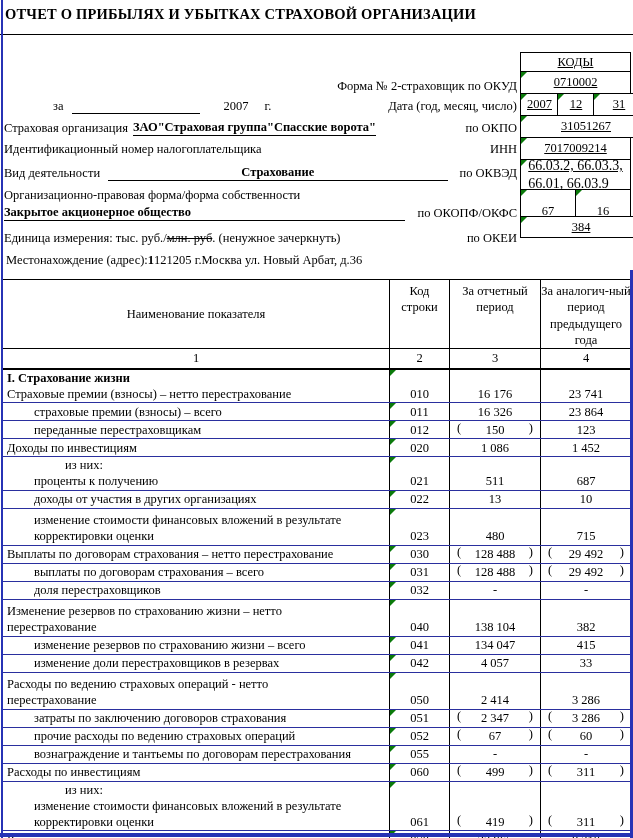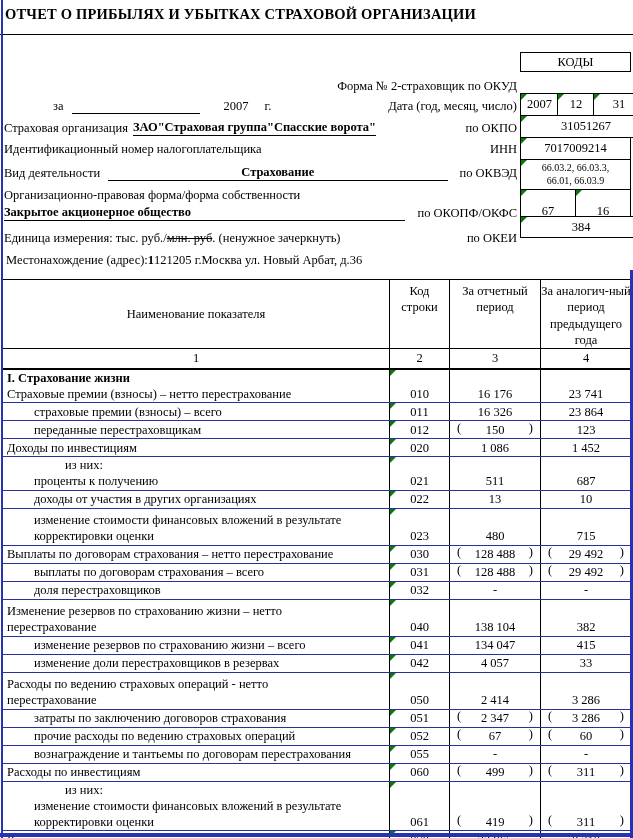--- a/index.html
+++ b/index.html
@@ -26,22 +26,22 @@
   .u-gap{display:inline-block;width:128px;border-bottom:1px solid #000;margin-left:8px;}
   .bu{font-weight:bold;border-bottom:1px solid #000;margin-left:5px;}
   .mid{flex:1;border-bottom:1px solid #000;text-align:center;font-weight:bold;margin:0 12px 0 8px;}
   .mid2{flex:1;border-bottom:1px solid #000;font-weight:bold;margin-right:12px;}
   .strike{text-decoration:line-through;}
   .bold{font-weight:bold;}
   .ml{margin-left:24px;} .ml2{margin-left:16px;} .za{margin-left:49px;}
 
   
   .cbox{position:absolute;box-sizing:border-box;border:1px solid #000;background:#fff;
-        display:flex;align-items:center;justify-content:center;font-size:12.5px;z-index:2;}
-  .cbox .two{font-size:10px;line-height:1.25;text-align:center;}
+        display:flex;align-items:center;justify-content:center;font-size:12.5px;z-index:2;text-decoration:underline;}
+  .cbox .two{font-size:14px;line-height:1.25;text-align:left;}
   .tri{position:absolute;top:0;left:0;width:0;height:0;
        border-top:6px solid #0b7a0b;border-right:6px solid transparent;}
   .bend{align-items:flex-end;padding-bottom:2px;}
 
   
   table.main{position:absolute;left:2px;top:279px;width:629px;border-collapse:collapse;table-layout:fixed;z-index:1;}
   table.main td{box-sizing:border-box;border-top:1px solid #2a2f9e;border-bottom:1px solid #2a2f9e;
                 border-left:1px solid #000;border-right:1px solid #000;
                 font-size:12.5px;line-height:1.3;padding:0;position:relative;}
   tr.hrow td{border:1px solid #000;vertical-align:top;text-align:center;padding-top:3px;height:64px;}
@@ -108,20 +108,24 @@
   </div>
   <div class="hline" style="top:252px;left:6px;">
     <span>Местонахождение (адрес):</span>
     <span class="bold">1</span>
     <span> 121205 г.Москва ул. Новый Арбат, д.36</span>
   </div>
 
   <div class="cbox" style="left:520px;top:52px;width:111px;height:20px;">
     <span>КОДЫ</span>
   </div>
+  <div class="cbox" style="left:520px;top:71px;width:111px;height:23px;">
+    <i class="tri"></i>
+    <span>0710002</span>
+  </div>
   <div class="cbox" style="left:520px;top:93px;width:39px;height:23px;">
     <i class="tri"></i>
     <span>2007</span>
   </div>
   <div class="cbox" style="left:557px;top:93px;width:38px;height:23px;">
     <i class="tri"></i>
     <span>12</span>
   </div>
   <div class="cbox" style="left:593px;top:93px;width:52px;height:23px;">
     <i class="tri"></i>

